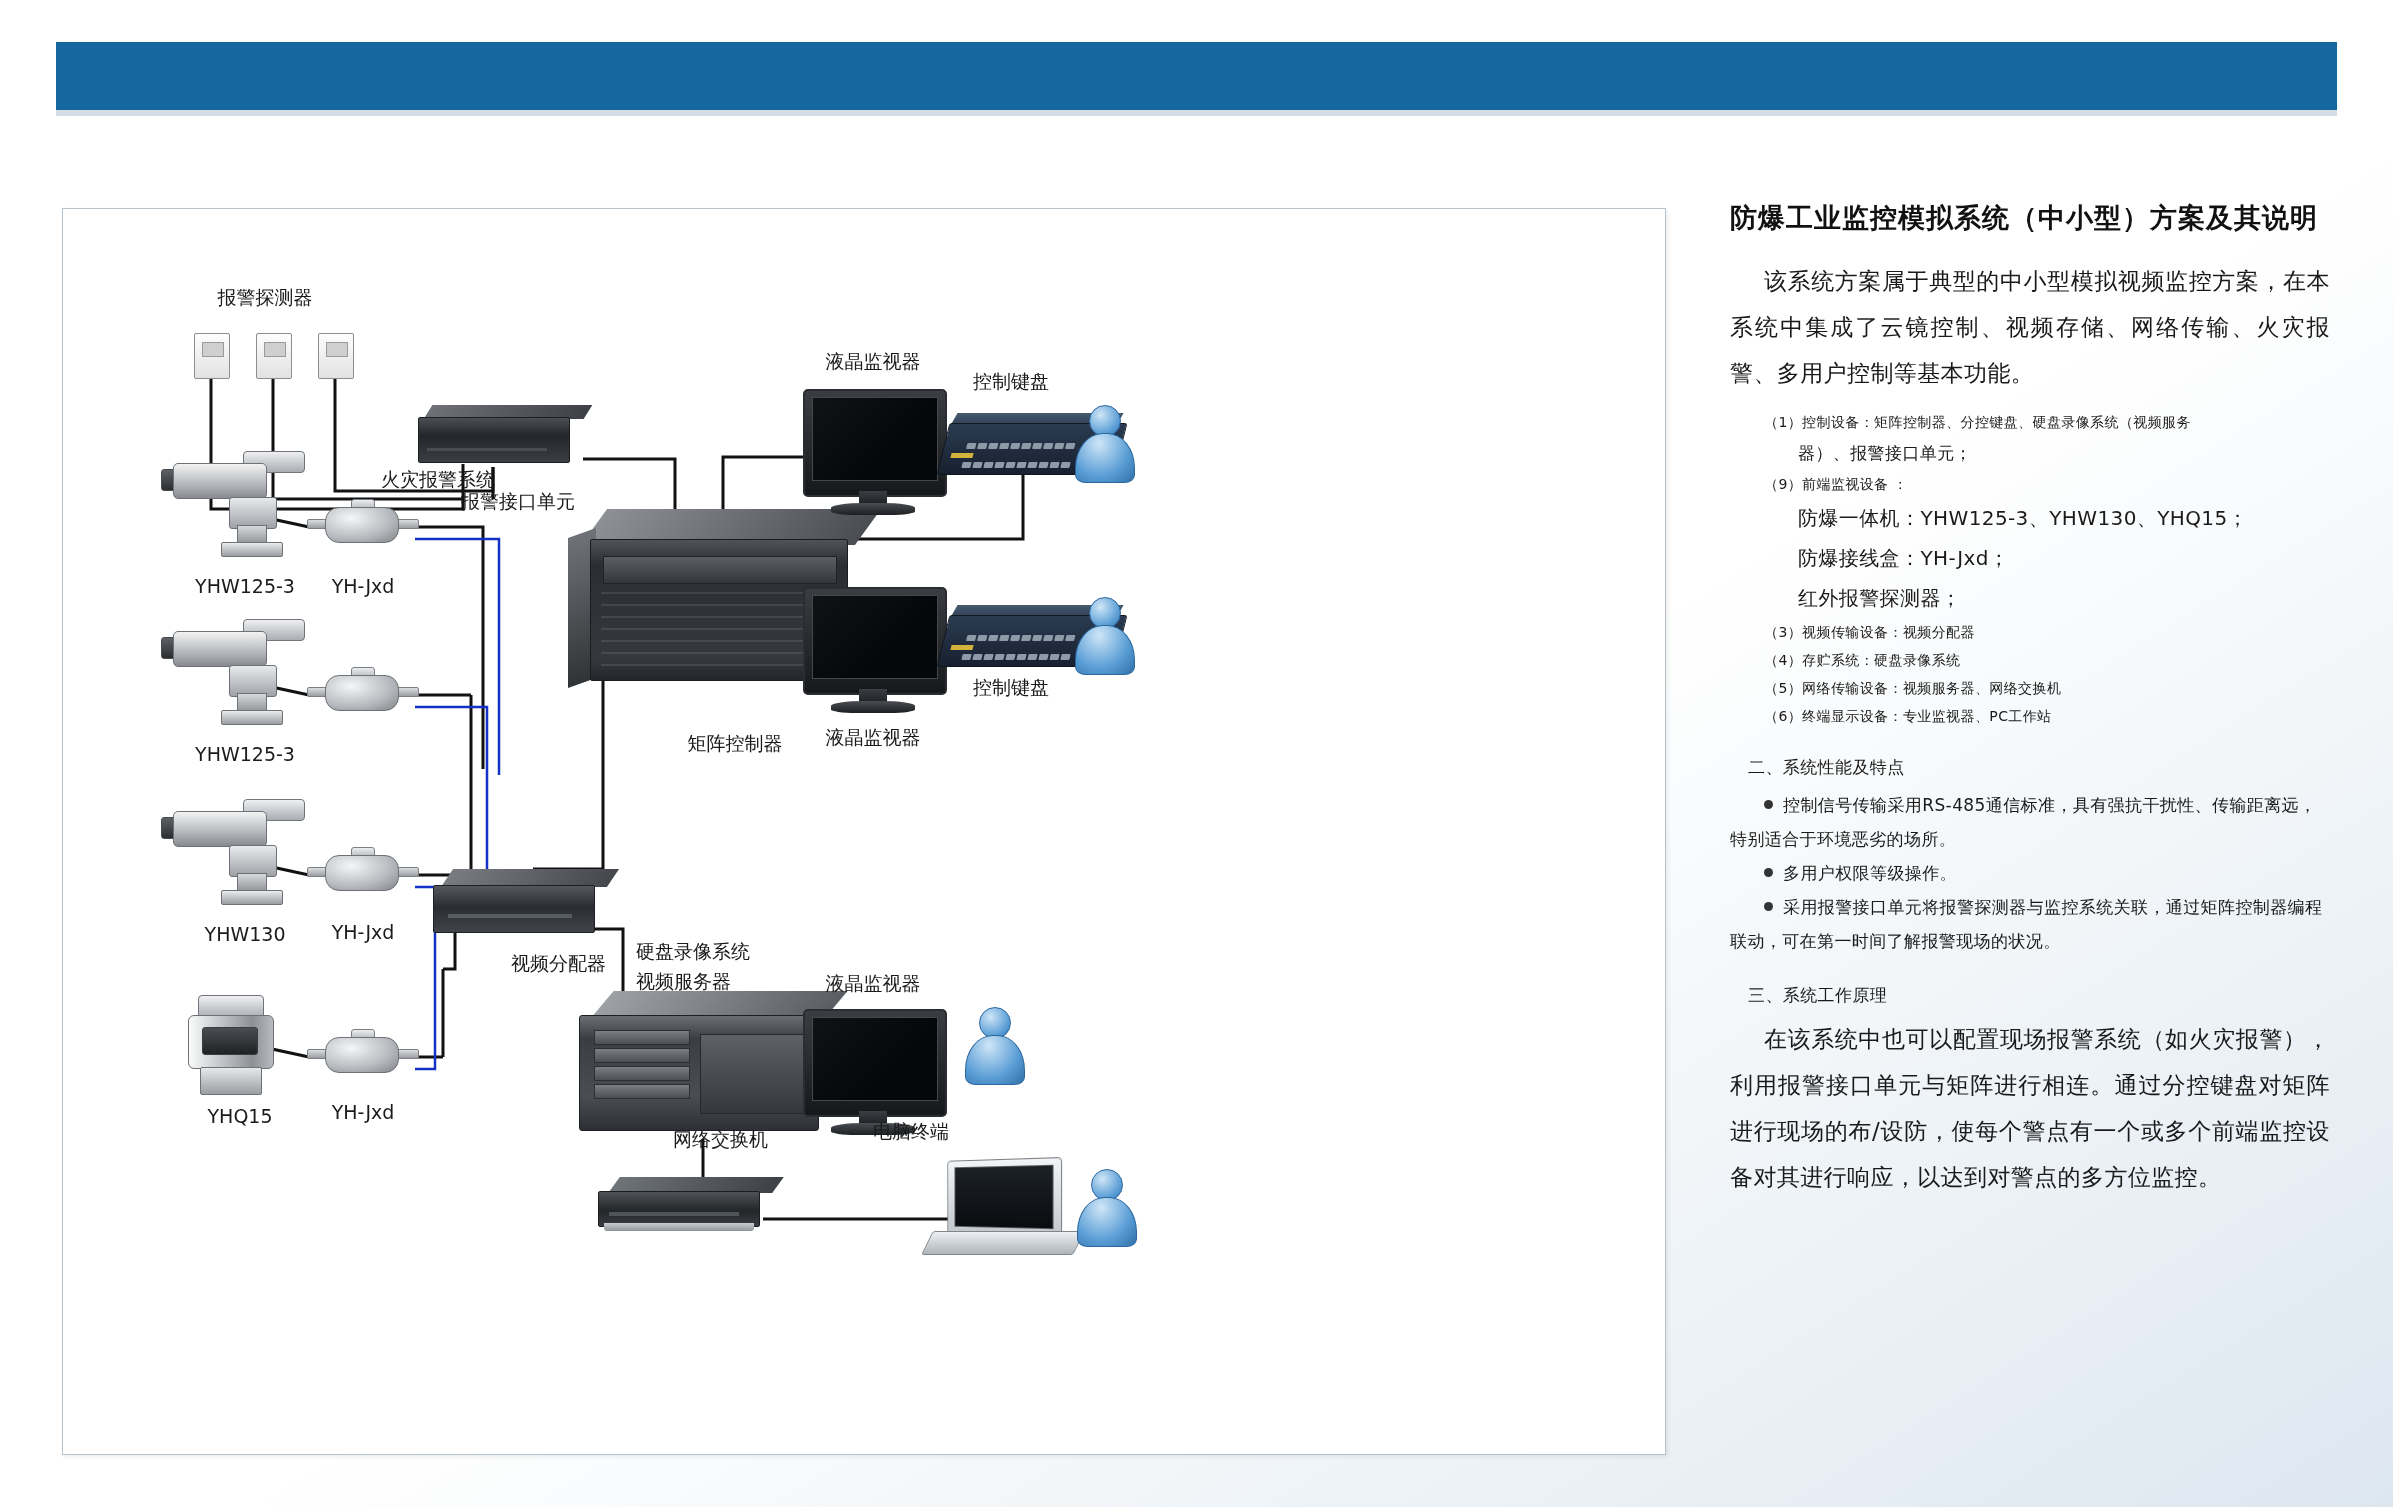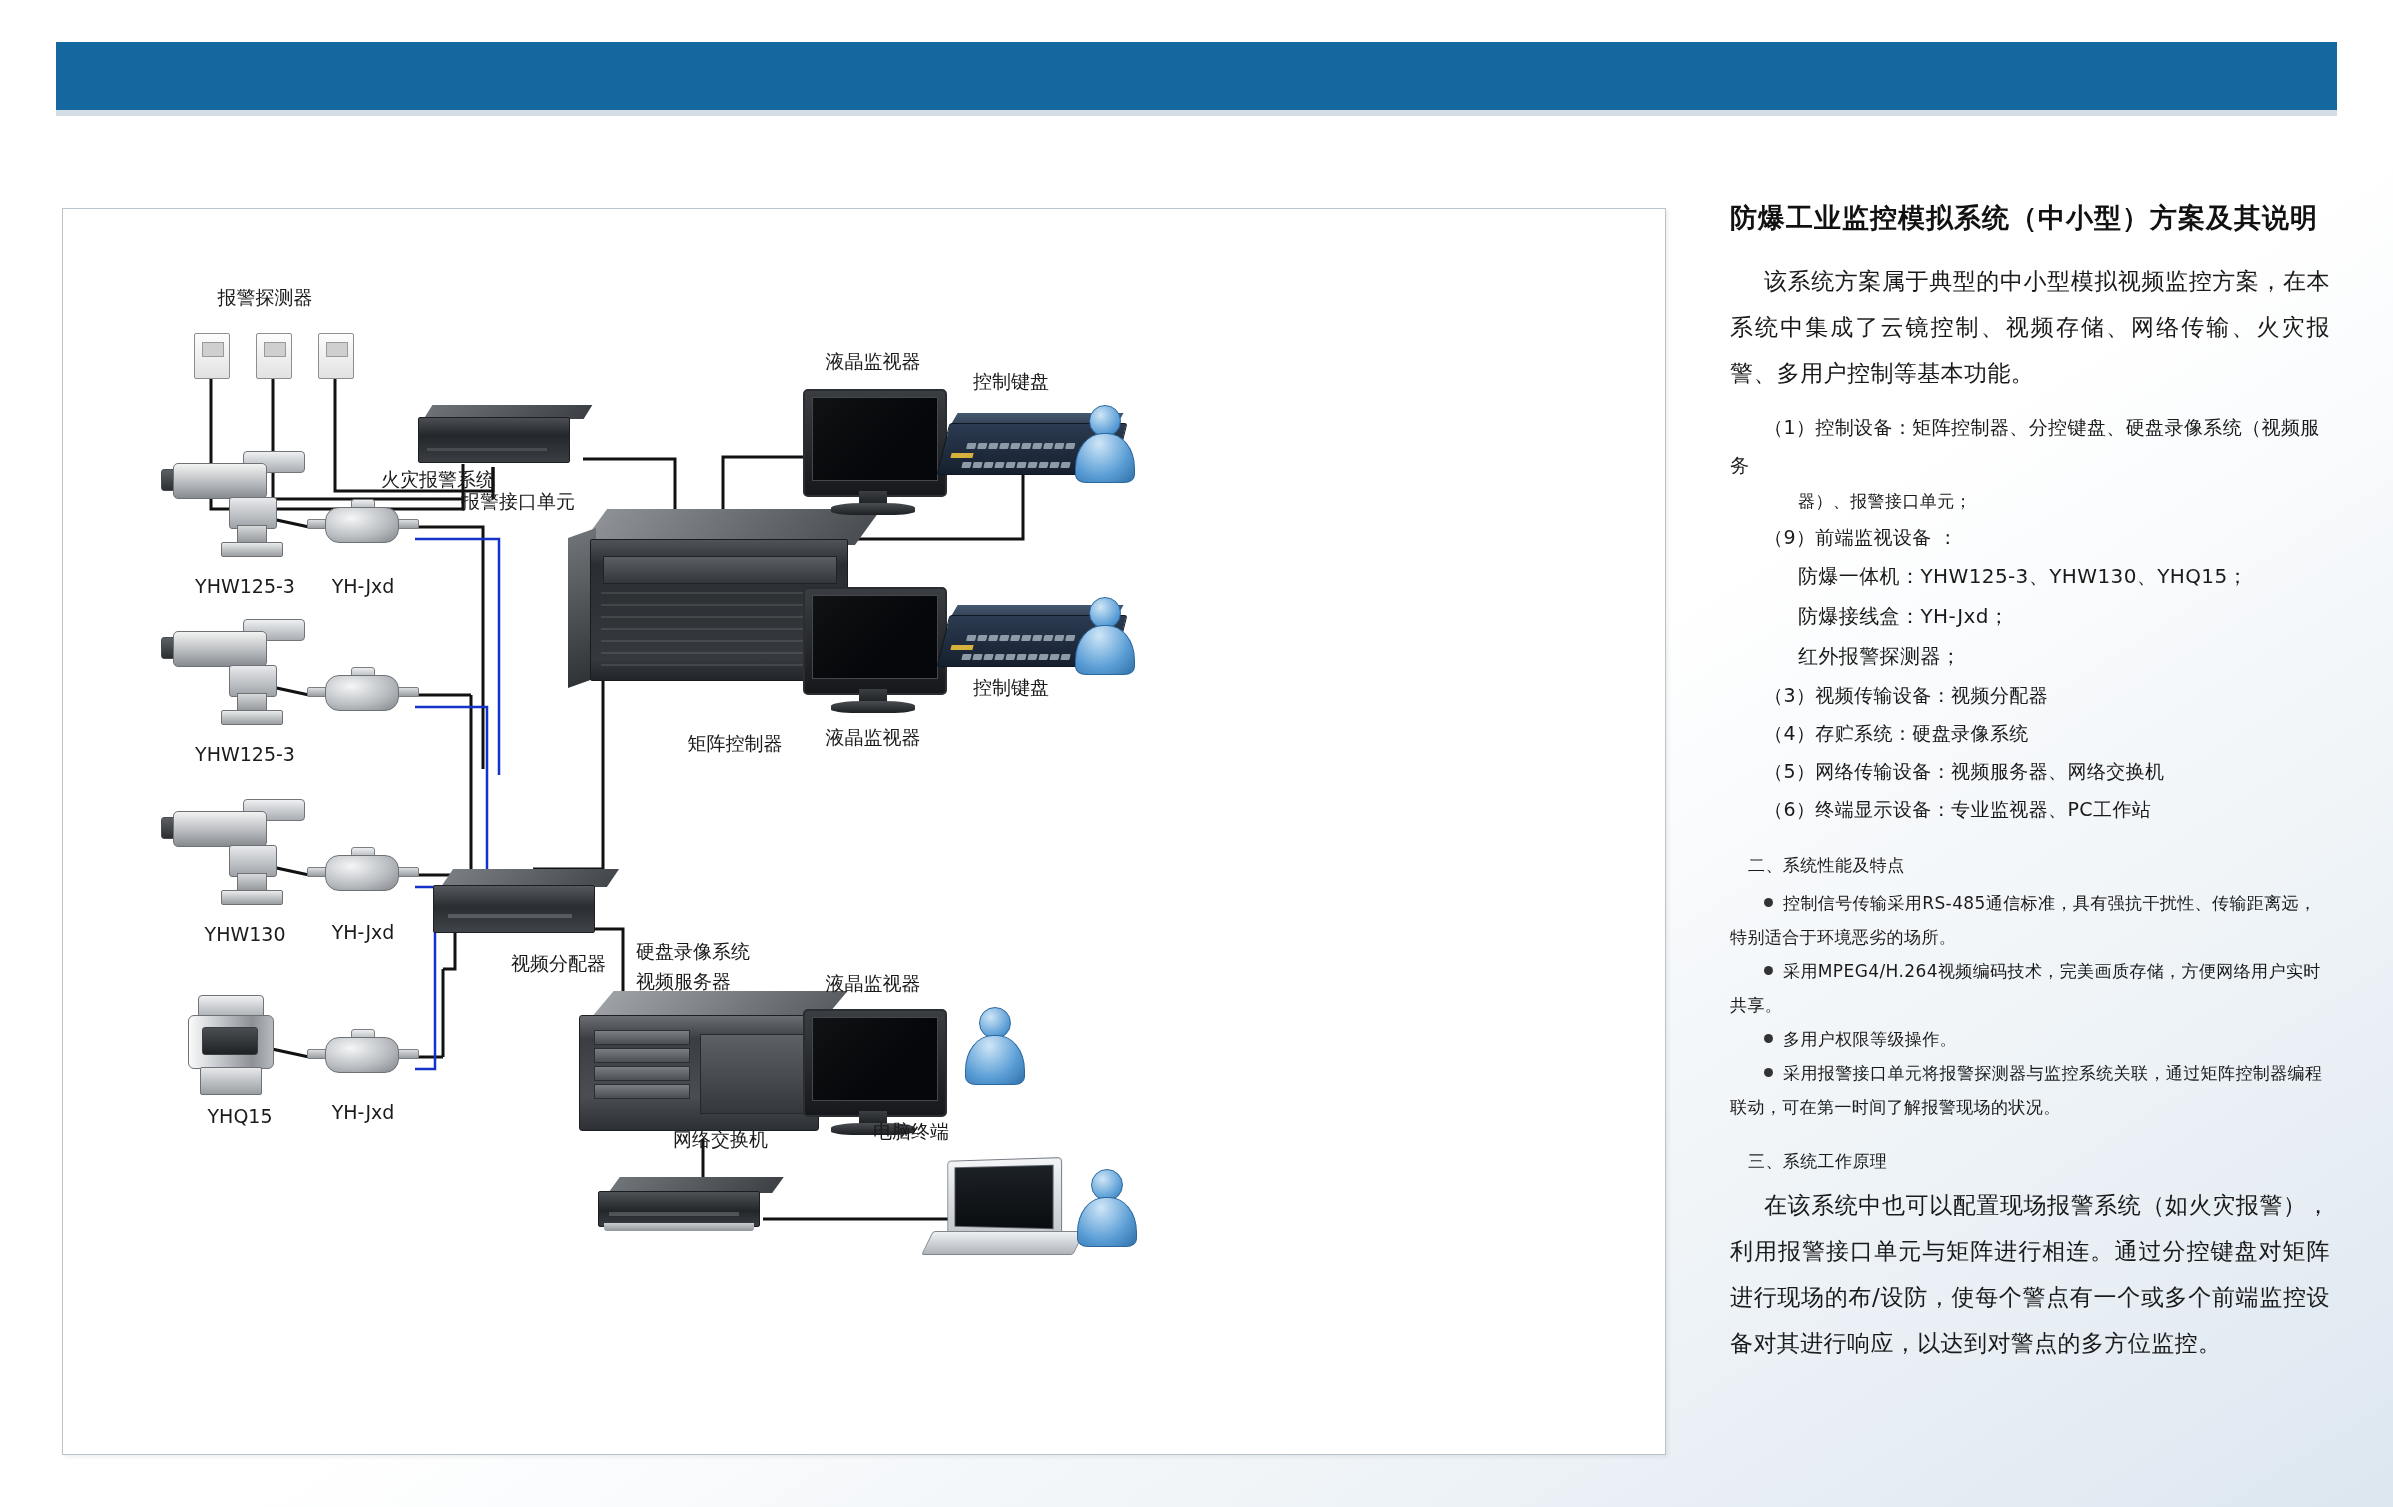--- a/index.html
+++ b/index.html
@@ -411,21 +411,21 @@
   }
   .indent2 { text-indent: 34px; }
   .sec-head {
     font-size: 17px;
     line-height: 2.0;
     letter-spacing: 0.4px;
     margin: 20px 0 4px 0;
     text-indent: 18px;
   }
   .item {
-    font-size: 19px;
+    font-size: 14px;
     line-height: 2.0;
     letter-spacing: 0.4px;
     text-indent: 34px;
     margin: 0;
   }
   .item-sub {
     font-size: 20px;
     line-height: 2.0;
     letter-spacing: 0.4px;
     padding-left: 68px;
@@ -729,21 +729,20 @@
     <p class="item-sub">防爆一体机：YHW125-3、YHW130、YHQ15；</p>
     <p class="item-sub">防爆接线盒：YH-Jxd；</p>
     <p class="item-sub">红外报警探测器；</p>
     <p class="item">（3）视频传输设备：视频分配器</p>
     <p class="item">（4）存贮系统：硬盘录像系统</p>
     <p class="item">（5）网络传输设备：视频服务器、网络交换机</p>
     <p class="item">（6）终端显示设备：专业监视器、PC工作站</p>
 
     <div class="sec-head">二、系统性能及特点</div>
     <p class="bullet"><span class="dot"></span><span>控制信号传输采用RS-485通信标准，具有强抗干扰性、传输距离远，特别适合于环境恶劣的场所。</span></p>
-    <p class="bullet"><span class="dot"></span><span>采用MPEG4/H.264视频编码技术，完美画质存储，方便网络用户实时共享。</span></p>
     <p class="bullet"><span class="dot"></span><span>多用户权限等级操作。</span></p>
     <p class="bullet"><span class="dot"></span><span>采用报警接口单元将报警探测器与监控系统关联，通过矩阵控制器编程联动，可在第一时间了解报警现场的状况。</span></p>
 
     <div class="sec-head">三、系统工作原理</div>
     <p class="para indent2">在该系统中也可以配置现场报警系统（如火灾报警），利用报警接口单元与矩阵进行相连。通过分控键盘对矩阵进行现场的布/设防，使每个警点有一个或多个前端监控设备对其进行响应，以达到对警点的多方位监控。</p>
 
   </div>
 
 </div>
 

